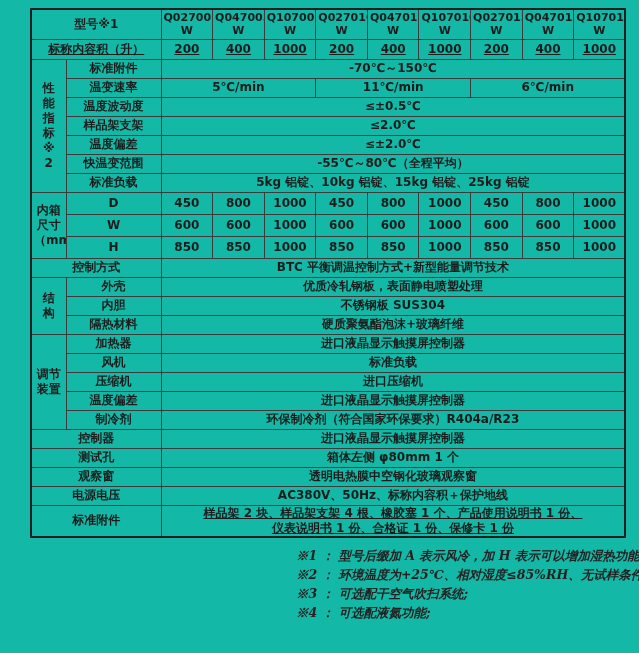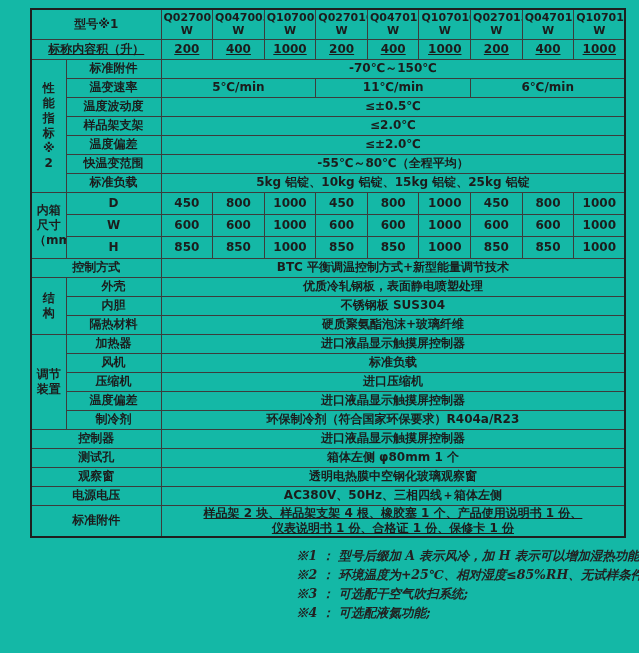--- a/index.html
+++ b/index.html
@@ -254,21 +254,21 @@
     <tr class="rs">
       <td colspan="2" class="lab">测试孔</td>
       <td colspan="9">箱体左侧 φ80mm 1 个</td>
     </tr>
     <tr class="rs">
       <td colspan="2" class="lab">观察窗</td>
       <td colspan="9">透明电热膜中空钢化玻璃观察窗</td>
     </tr>
     <tr class="rs">
       <td colspan="2" class="lab">电源电压</td>
-      <td colspan="9">AC380V、50Hz、三相四线＋箱体左侧</td>
+      <td colspan="9">AC380V、50Hz、标称内容积＋保护地线</td>
     </tr>
     <tr class="ra">
       <td colspan="2" class="lab">标准附件</td>
       <td colspan="9" class="pre">样品架 2 块、样品架支架 4 根、橡胶塞 1 个、产品使用说明书 1 份、
 仪表说明书 1 份、合格证 1 份、保修卡 1 份</td>
     </tr>
   </tbody>
     </table>
 
   <div class="notes">

